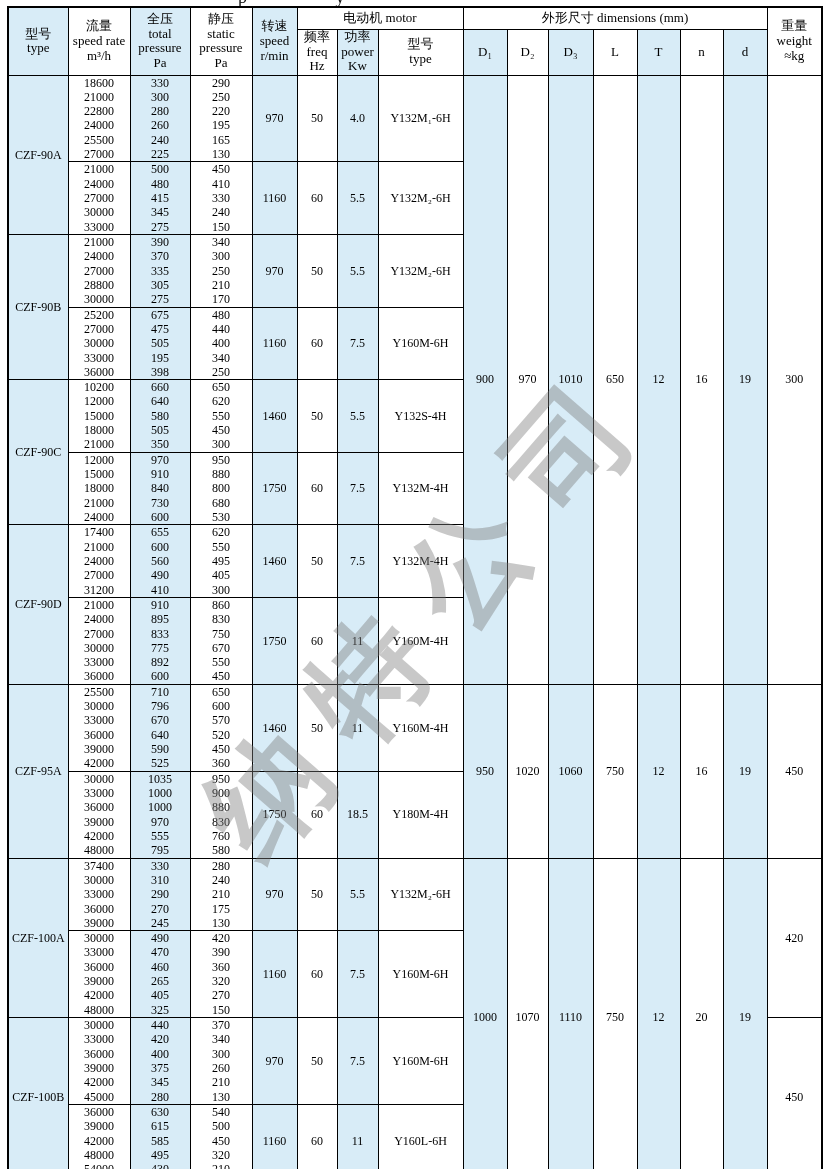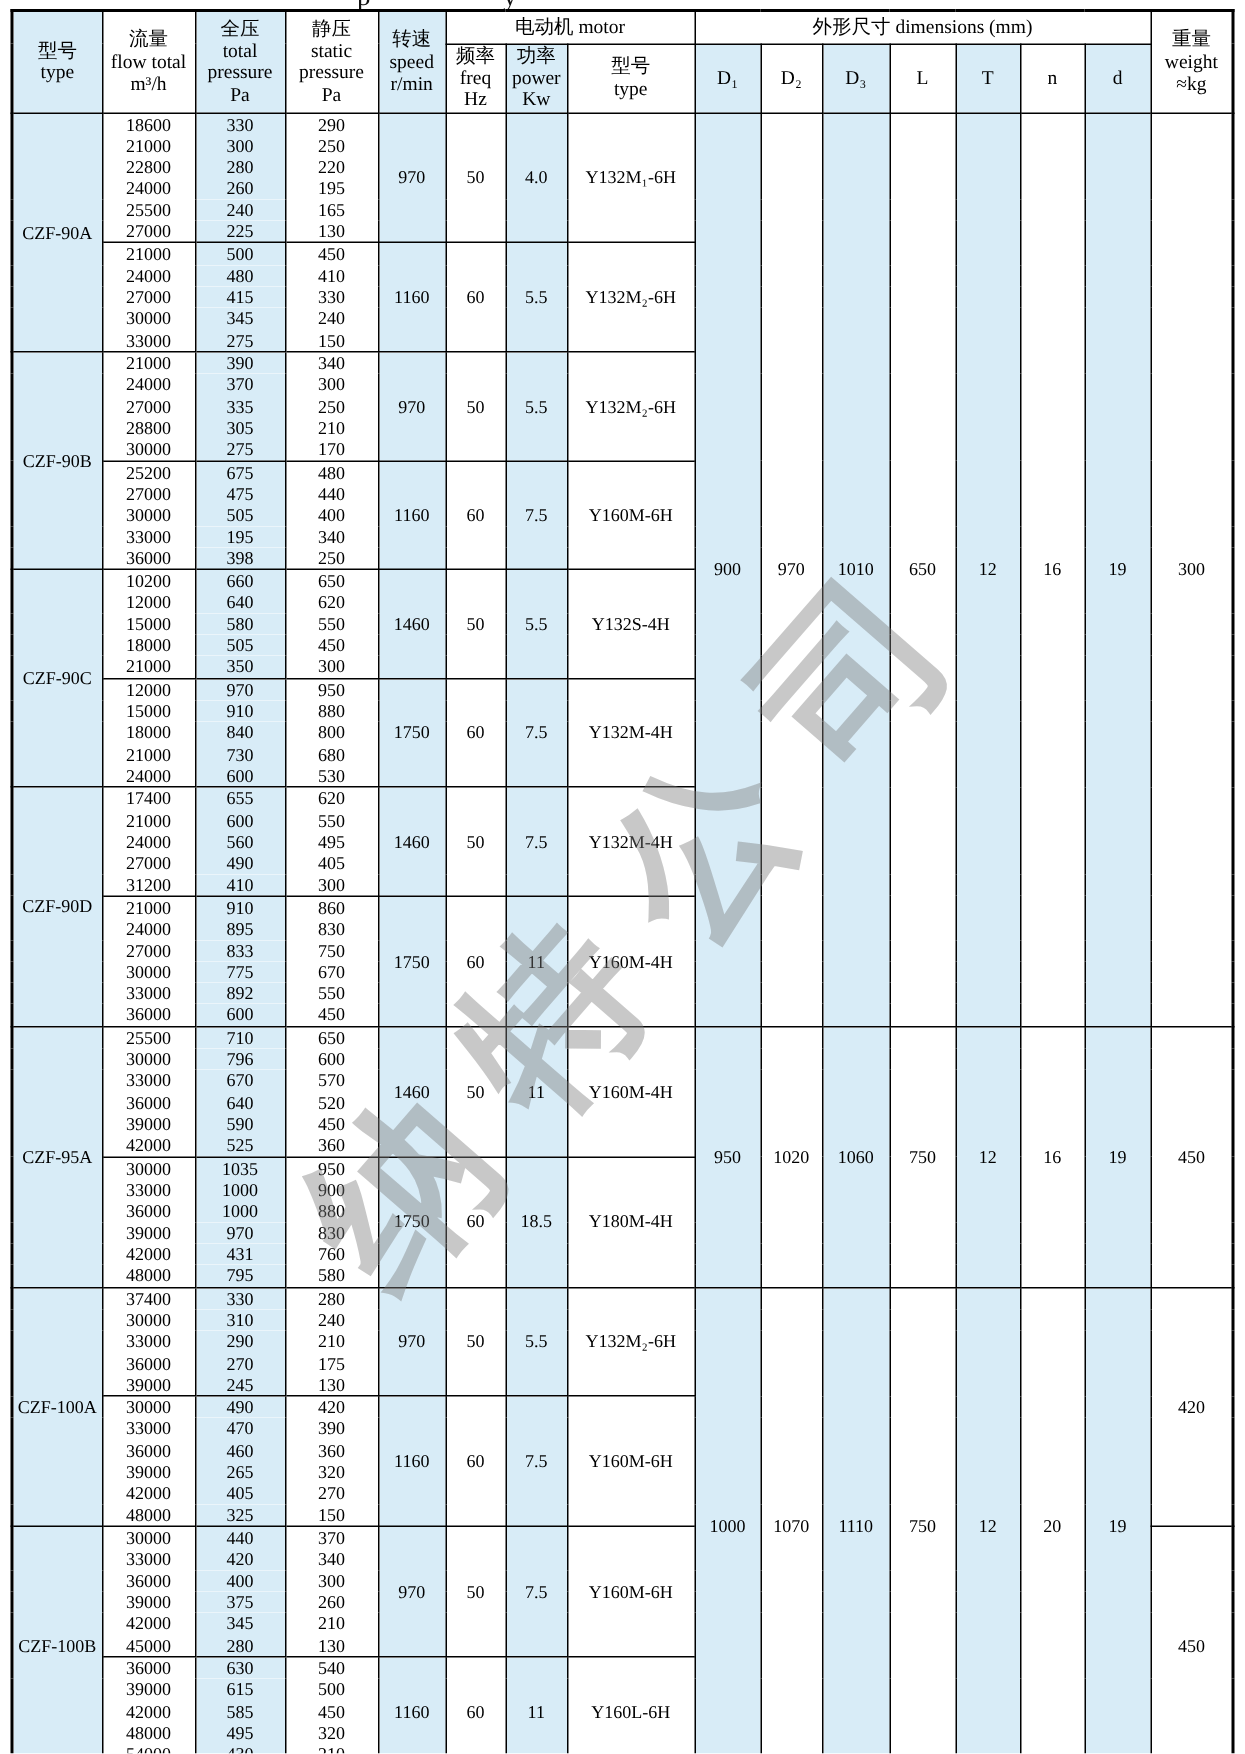--- a/index.html
+++ b/index.html
@@ -55,21 +55,21 @@
         <col style="width:43px">
           <col style="width:43px">
           <col style="width:44px">
           <col style="width:55px">
       </colgroup>
       <thead>
         <tr class="hr1">
           <th rowspan="2" class="blue">型号
 type</th>
           <th rowspan="2" class="w">流量
-flow total
+speed rate
 m³/h</th>
           <th rowspan="2" class="blue">全压
 total
 pressure
 Pa</th>
           <th rowspan="2" class="w">静压
 static
 pressure
 Pa</th>
           <th rowspan="2" class="blue">转速
@@ -416,21 +416,21 @@
             <td class="blue">1000</td>
             <td class="w">880</td>
           </tr>
           <tr>
             <td class="w">39000</td>
             <td class="blue">970</td>
             <td class="w">830</td>
           </tr>
           <tr>
             <td class="w">42000</td>
-            <td class="blue">431</td>
+            <td class="blue">555</td>
             <td class="w">760</td>
           </tr>
           <tr>
             <td class="w">48000</td>
             <td class="blue">795</td>
             <td class="w">580</td>
           </tr>
           <tr>
             <td class="blue box" rowspan="11">CZF-100A</td>
             <td class="w bt">37400</td>

